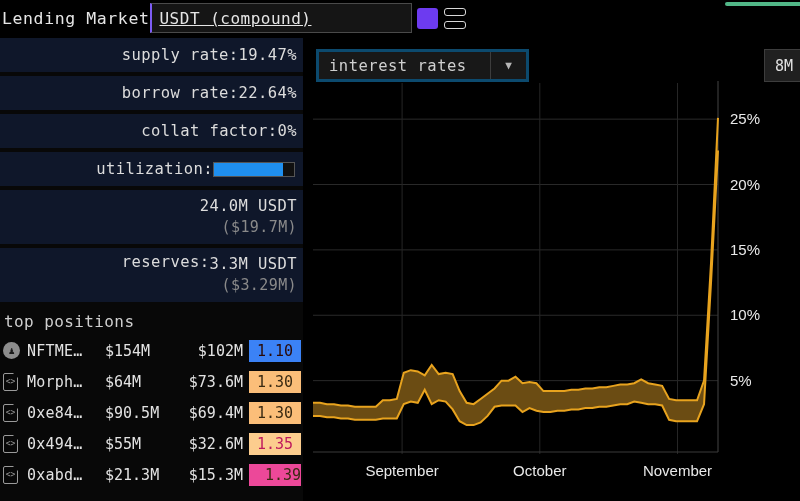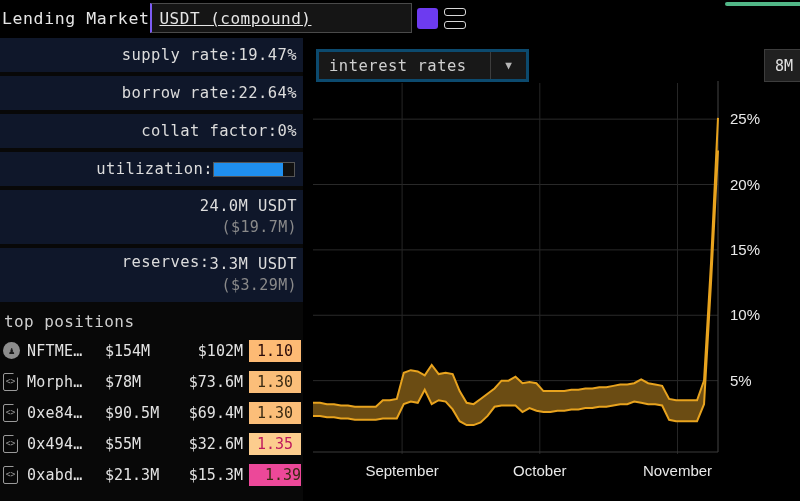--- a/index.html
+++ b/index.html
@@ -202,28 +202,28 @@
     <div class="section-title">top positions</div>
 
     <div id="positions-list">
         <div class="pos-row">
           <div class="pos-icon">
             <div class="ic-circle">♟</div>
           </div>
           <div class="pos-name">NFTME…</div>
           <div class="pos-coll">$154M</div>
           <div class="pos-debt">$102M</div>
-          <div class="pos-hf" style="background: #fdba74; color: rgb(42, 10, 8);">1.10</div>
+          <div class="pos-hf" style="background: #3b82f6; color: rgb(42, 10, 8);">1.10</div>
         </div>
         <div class="pos-row">
           <div class="pos-icon">
             <div class="ic-doc">&lt;&gt;</div>
           </div>
           <div class="pos-name">Morph…</div>
-          <div class="pos-coll">$78M</div>
+          <div class="pos-coll">$64M</div>
           <div class="pos-debt">$73.6M</div>
           <div class="pos-hf" style="background: rgb(251, 190, 121); color: rgb(58, 42, 18);">1.30</div>
         </div>
         <div class="pos-row">
           <div class="pos-icon">
             <div class="ic-doc">&lt;&gt;</div>
           </div>
           <div class="pos-name">0xe84…</div>
           <div class="pos-coll">$90.5M</div>
           <div class="pos-debt">$69.4M</div>

